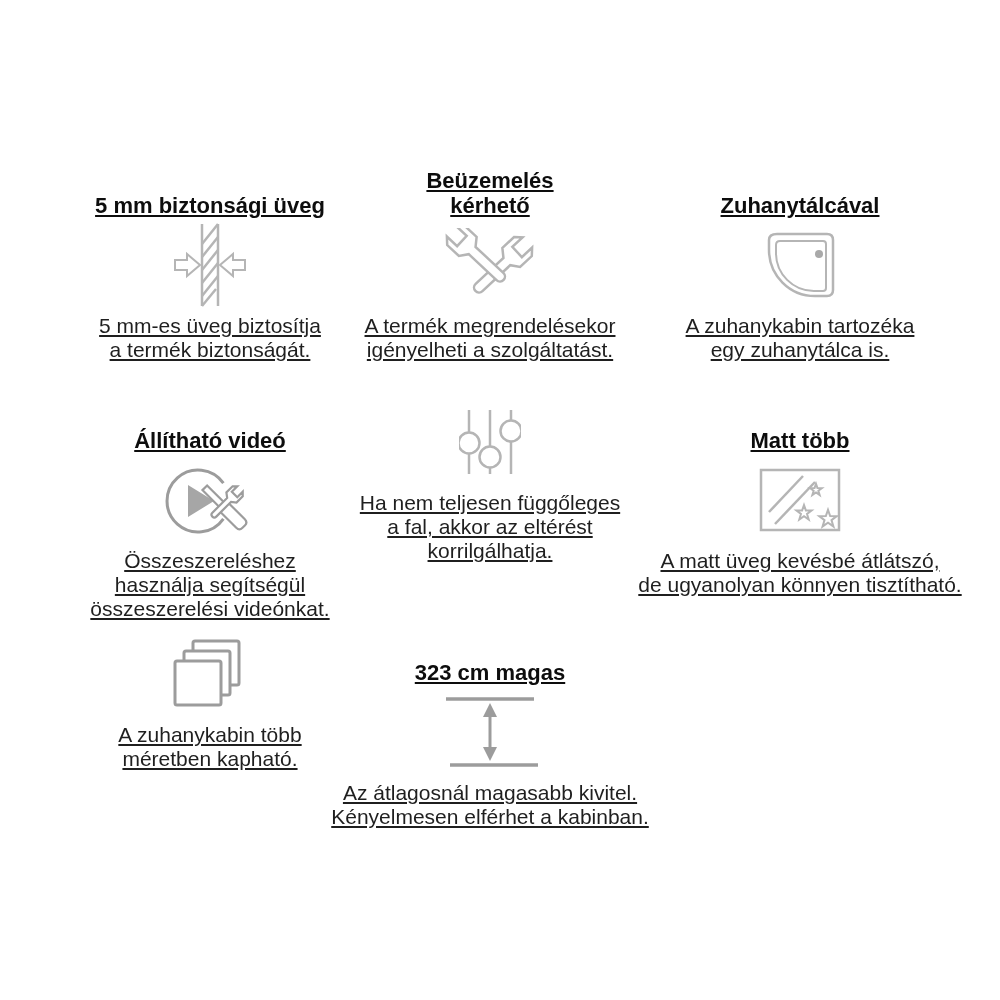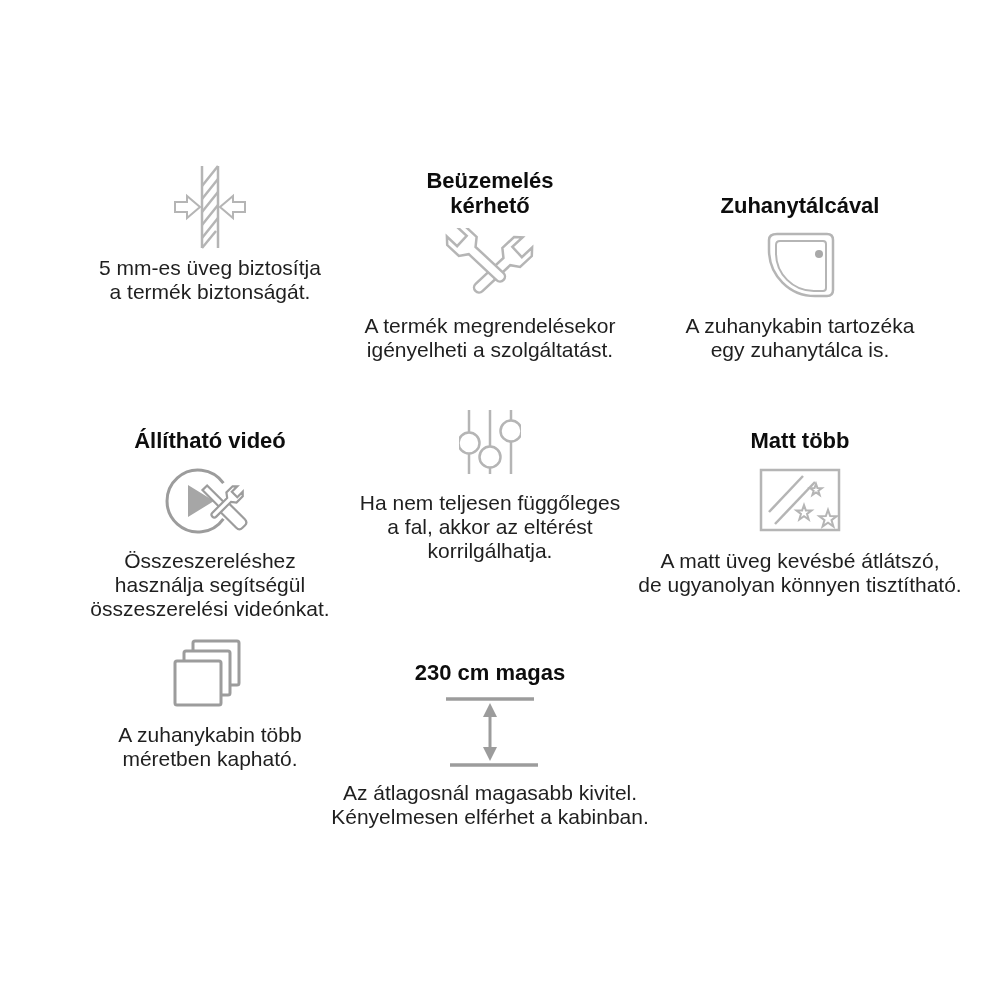--- a/index.html
+++ b/index.html
@@ -16,46 +16,47 @@
   }
   .grid{
     position:absolute;left:70px;top:160px;
     display:grid;grid-template-columns:280px 280px 340px;
     grid-template-rows:235px 232px auto;
   }
   .cell{display:flex;flex-direction:column;align-items:center;}
   .title{
     margin:0;height:58px;display:flex;align-items:flex-end;justify-content:center;
     font-size:22px;line-height:25px;font-weight:bold;color:var(--title-text);
-    text-align:center;white-space:pre-line;width:max-content;
+    text-align:center;white-space:pre-line;width:max-content;text-decoration:underline;
   }
   .icon-box{height:86px;margin-top:4px;display:flex;align-items:center;justify-content:center;}
   .desc{
     margin:6px 0 0;font-size:21px;line-height:24px;color:var(--body-text);
-    text-align:center;white-space:pre-line;width:max-content;
+    text-align:center;white-space:pre-line;width:max-content;text-decoration:underline;
   }
   .lt{stroke:var(--icon-light);}
   .md{stroke:var(--icon-medium);}
   .nofill{fill:none;}
   .wfill{fill:#ffffff;}
 </style>
 </head>
 <body>
 
 <svg width="0" height="0" style="position:absolute" aria-hidden="true">
   <defs>
     <path id="wrench" vector-effect="non-scaling-stroke" d="M -5,30 L -5,-8 L -13,-14 L -13,-30 L -7,-36 L -7,-22 L 7,-22 L 7,-36 L 13,-30 L 13,-14 L 5,-8 L 5,30 A 5,5 0 0 1 -5,30 Z"></path>
     <path id="screwdriver" vector-effect="non-scaling-stroke" d="M -3,-26 L 3,-26 L 3,-4 L -3,-4 Z M -5.5,-2 Q -5.5,-4 -3.5,-4 L 3.5,-4 Q 5.5,-4 5.5,-2 L 5.5,20 Q 5.5,24 1.5,24 L -1.5,24 Q -5.5,24 -5.5,20 Z"></path>
     <path id="star" vector-effect="non-scaling-stroke" d="M0,-10 L2.35,-3.24 L9.51,-3.09 L3.8,1.24 L5.88,8.09 L0,4 L-5.88,8.09 L-3.8,1.24 L-9.51,-3.09 L-2.35,-3.24 Z"></path>
   </defs>
 </svg>
 
 <main class="grid">
 
   <section class="cell">
+    <h2 class="title">5 mm biztonsági üveg</h2>
     <div class="icon-box">
       <svg width="76" height="86" viewBox="0 0 76 86">
         <g class="lt nofill" stroke-width="2.5">
           <line x1="30" y1="2" x2="30" y2="84"></line>
           <line x1="46" y1="2" x2="46" y2="84"></line>
           <line x1="30" y1="22" x2="46" y2="2"></line>
           <line x1="30" y1="35" x2="46" y2="15"></line>
           <line x1="30" y1="48" x2="46" y2="28"></line>
           <line x1="30" y1="61" x2="46" y2="41"></line>
           <line x1="30" y1="74" x2="46" y2="54"></line>
@@ -150,21 +151,21 @@
         <rect class="md wfill" stroke-width="3" x="22" y="4" width="46" height="44" rx="2"></rect>
         <rect class="md wfill" stroke-width="3" x="13" y="14" width="46" height="44" rx="2"></rect>
         <rect class="md wfill" stroke-width="3" x="4" y="24" width="46" height="44" rx="2"></rect>
       </svg>
     </div>
     <p class="desc">A zuhanykabin több
 méretben kapható.</p>
   </section>
 
   <section class="cell">
-    <h2 class="title">230 cm magas</h2>
+    <h2 class="title">323 cm magas</h2>
     <div class="icon-box">
       <svg width="104" height="74" viewBox="0 0 104 74">
         <line class="md" stroke-width="3.5" x1="8" y1="4" x2="96" y2="4"></line>
         <line class="md" stroke-width="3.5" x1="12" y1="70" x2="100" y2="70"></line>
         <line class="md" stroke-width="3" x1="52" y1="18" x2="52" y2="56"></line>
         <path d="M52,8 L45,22 L59,22 Z" fill="var(--icon-medium)"></path>
         <path d="M52,66 L45,52 L59,52 Z" fill="var(--icon-medium)"></path>
       </svg>
     </div>
     <p class="desc">Az átlagosnál magasabb kivitel.

